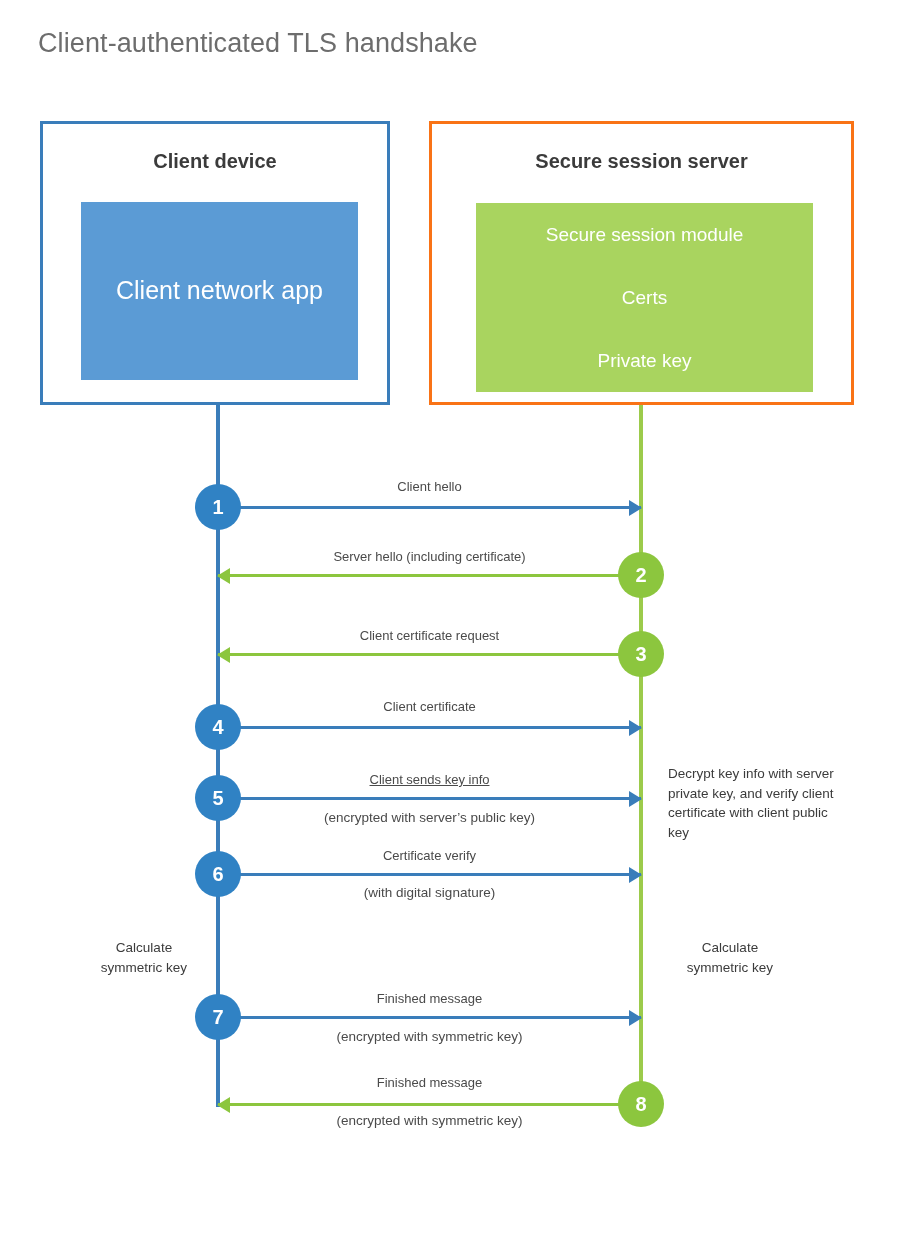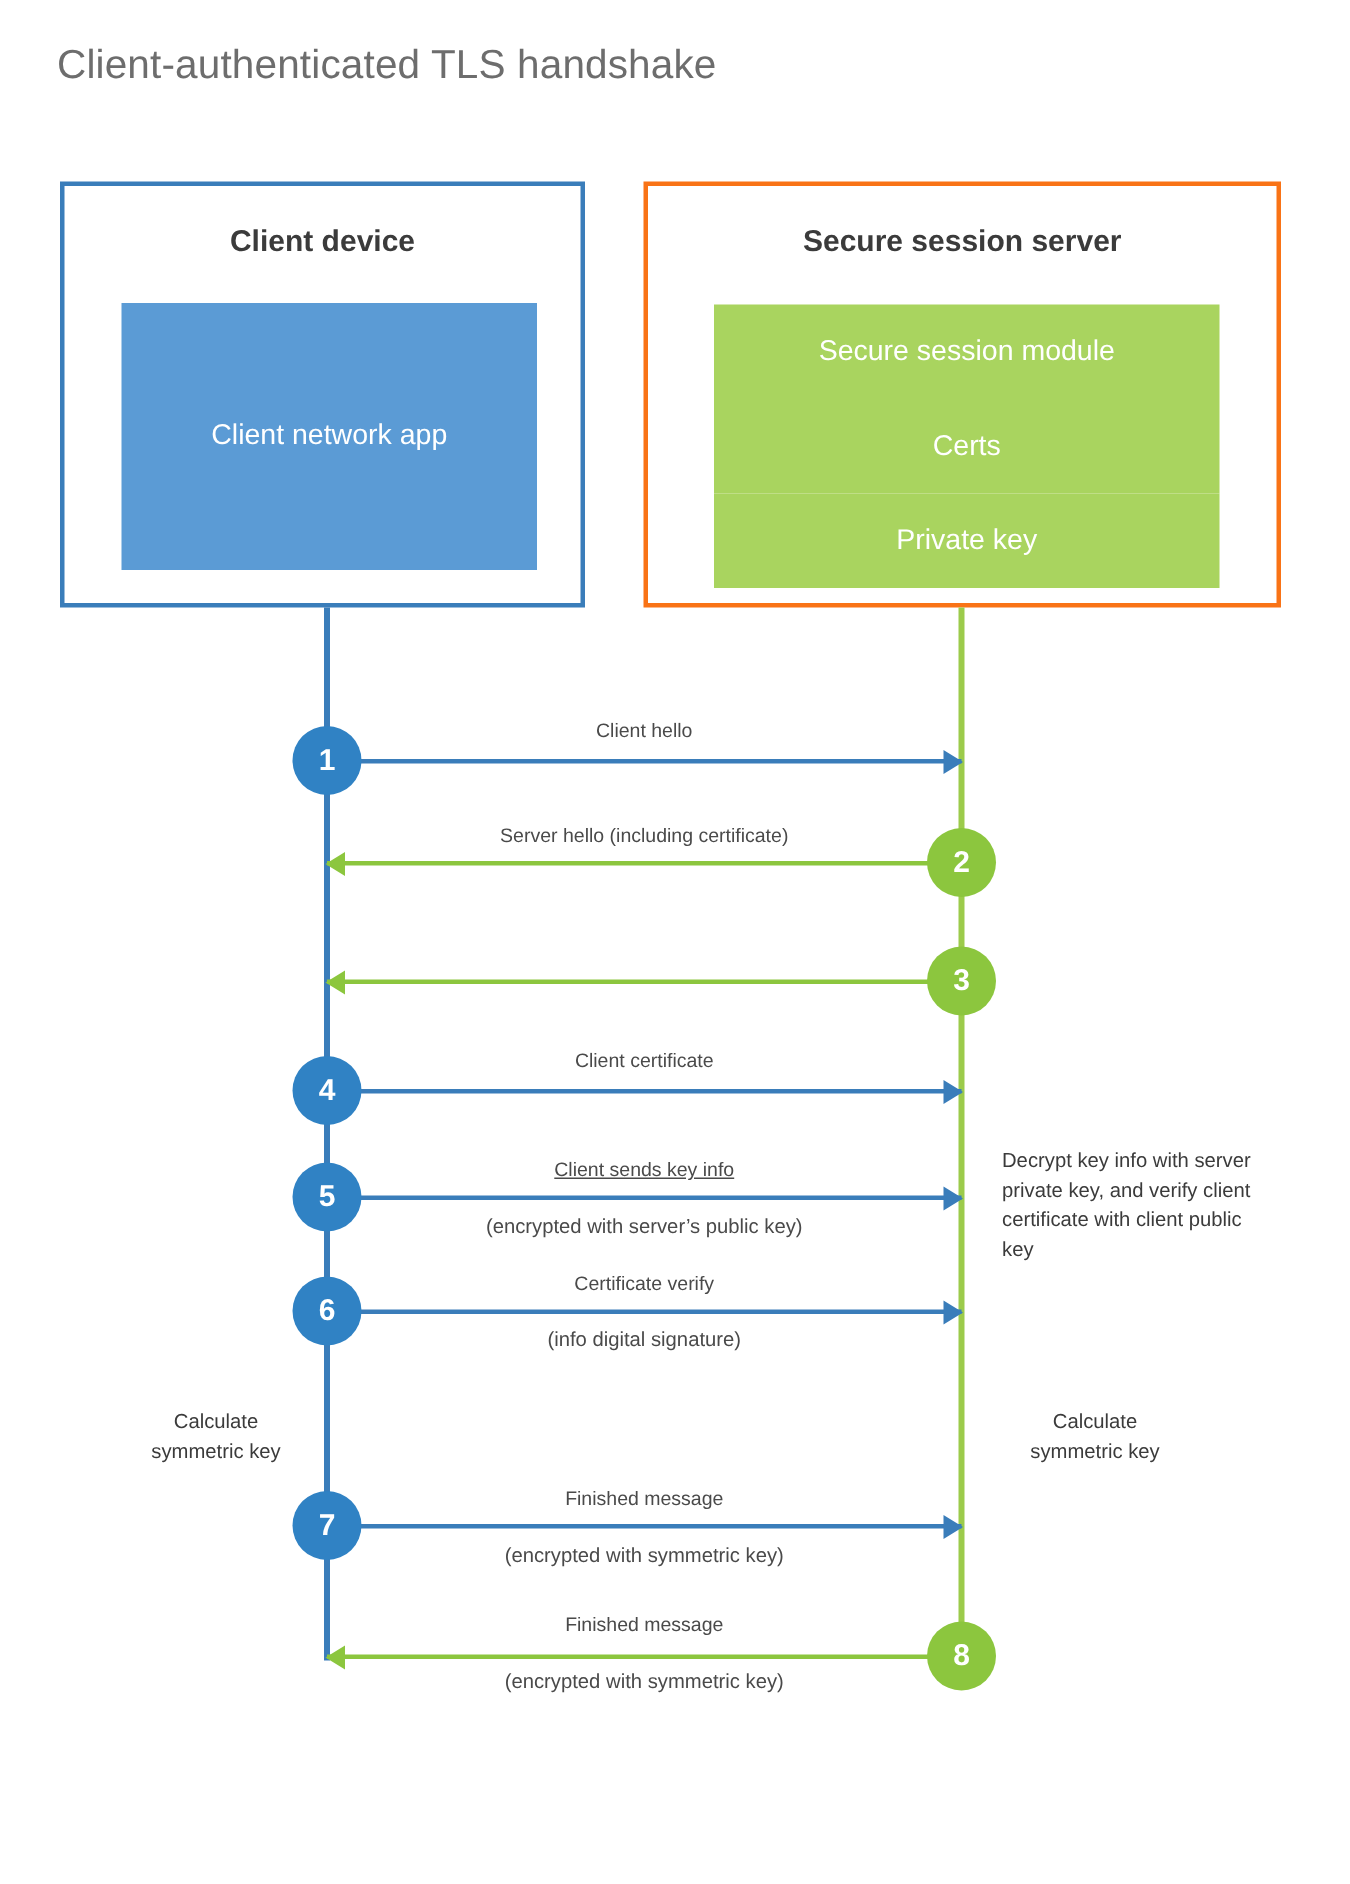--- a/index.html
+++ b/index.html
@@ -22,21 +22,21 @@
   .box-server{left:429px;top:121px;width:425px;height:284px;border:3px solid #f97316;}
 
   .box-title{
     position:absolute;left:0;right:0;top:26px;text-align:center;
     font-size:20px;font-weight:700;color:#3b3b3b;
   }
 
   
   .client-app{
     position:absolute;left:38px;top:78px;width:277px;height:178px;
-    background:#5b9bd5;color:#ffffff;font-size:19px;font-weight:400;
+    background:#5b9bd5;color:#ffffff;font-size:25px;font-weight:400;
     display:flex;align-items:center;justify-content:center;text-align:center;
     line-height:1.35;
   }
   .srv-bar{
     position:absolute;left:44px;width:337px;height:63px;
     background:#a9d45f;color:#ffffff;font-size:19px;
     display:flex;align-items:center;justify-content:center;
   }
   .srv-bar.b0{top:79px;}
   .srv-bar.b1{top:142px;}
@@ -117,20 +117,21 @@
     <span class="arrow-head"></span>
   </div>
   <div class="step blue" style="left:195px;top:484px;">1</div>
 
   <div class="msg-main" style="left:218px;top:549px;width:423px;">Server hello (including certificate)</div>
   <div class="arrow green" style="left:218px;top:574px;width:423px;">
     <span class="arrow-head"></span>
   </div>
   <div class="step green" style="left:618px;top:552px;">2</div>
 
+  <div class="msg-main" style="left:218px;top:628px;width:423px;">Client certificate request</div>
   <div class="arrow green" style="left:218px;top:653px;width:423px;">
     <span class="arrow-head"></span>
   </div>
   <div class="step green" style="left:618px;top:631px;">3</div>
 
   <div class="msg-main" style="left:218px;top:699px;width:423px;">Client certificate</div>
   <div class="arrow blue" style="left:218px;top:726px;width:423px;">
     <span class="arrow-head"></span>
   </div>
   <div class="step blue" style="left:195px;top:704px;">4</div>
@@ -139,21 +140,21 @@
   <div class="arrow blue" style="left:218px;top:797px;width:423px;">
     <span class="arrow-head"></span>
   </div>
   <div class="msg-sub" style="left:218px;top:810px;width:423px;">(encrypted with server’s public key)</div>
   <div class="step blue" style="left:195px;top:775px;">5</div>
 
   <div class="msg-main" style="left:218px;top:848px;width:423px;">Certificate verify</div>
   <div class="arrow blue" style="left:218px;top:873px;width:423px;">
     <span class="arrow-head"></span>
   </div>
-  <div class="msg-sub" style="left:218px;top:885px;width:423px;">(info digital signature)</div>
+  <div class="msg-sub" style="left:218px;top:885px;width:423px;">(with digital signature)</div>
   <div class="step blue" style="left:195px;top:851px;">6</div>
 
   <div class="msg-main" style="left:218px;top:991px;width:423px;">Finished message</div>
   <div class="arrow blue" style="left:218px;top:1016px;width:423px;">
     <span class="arrow-head"></span>
   </div>
   <div class="msg-sub" style="left:218px;top:1029px;width:423px;">(encrypted with symmetric key)</div>
   <div class="step blue" style="left:195px;top:994px;">7</div>
 
   <div class="msg-main" style="left:218px;top:1075px;width:423px;">Finished message</div>

